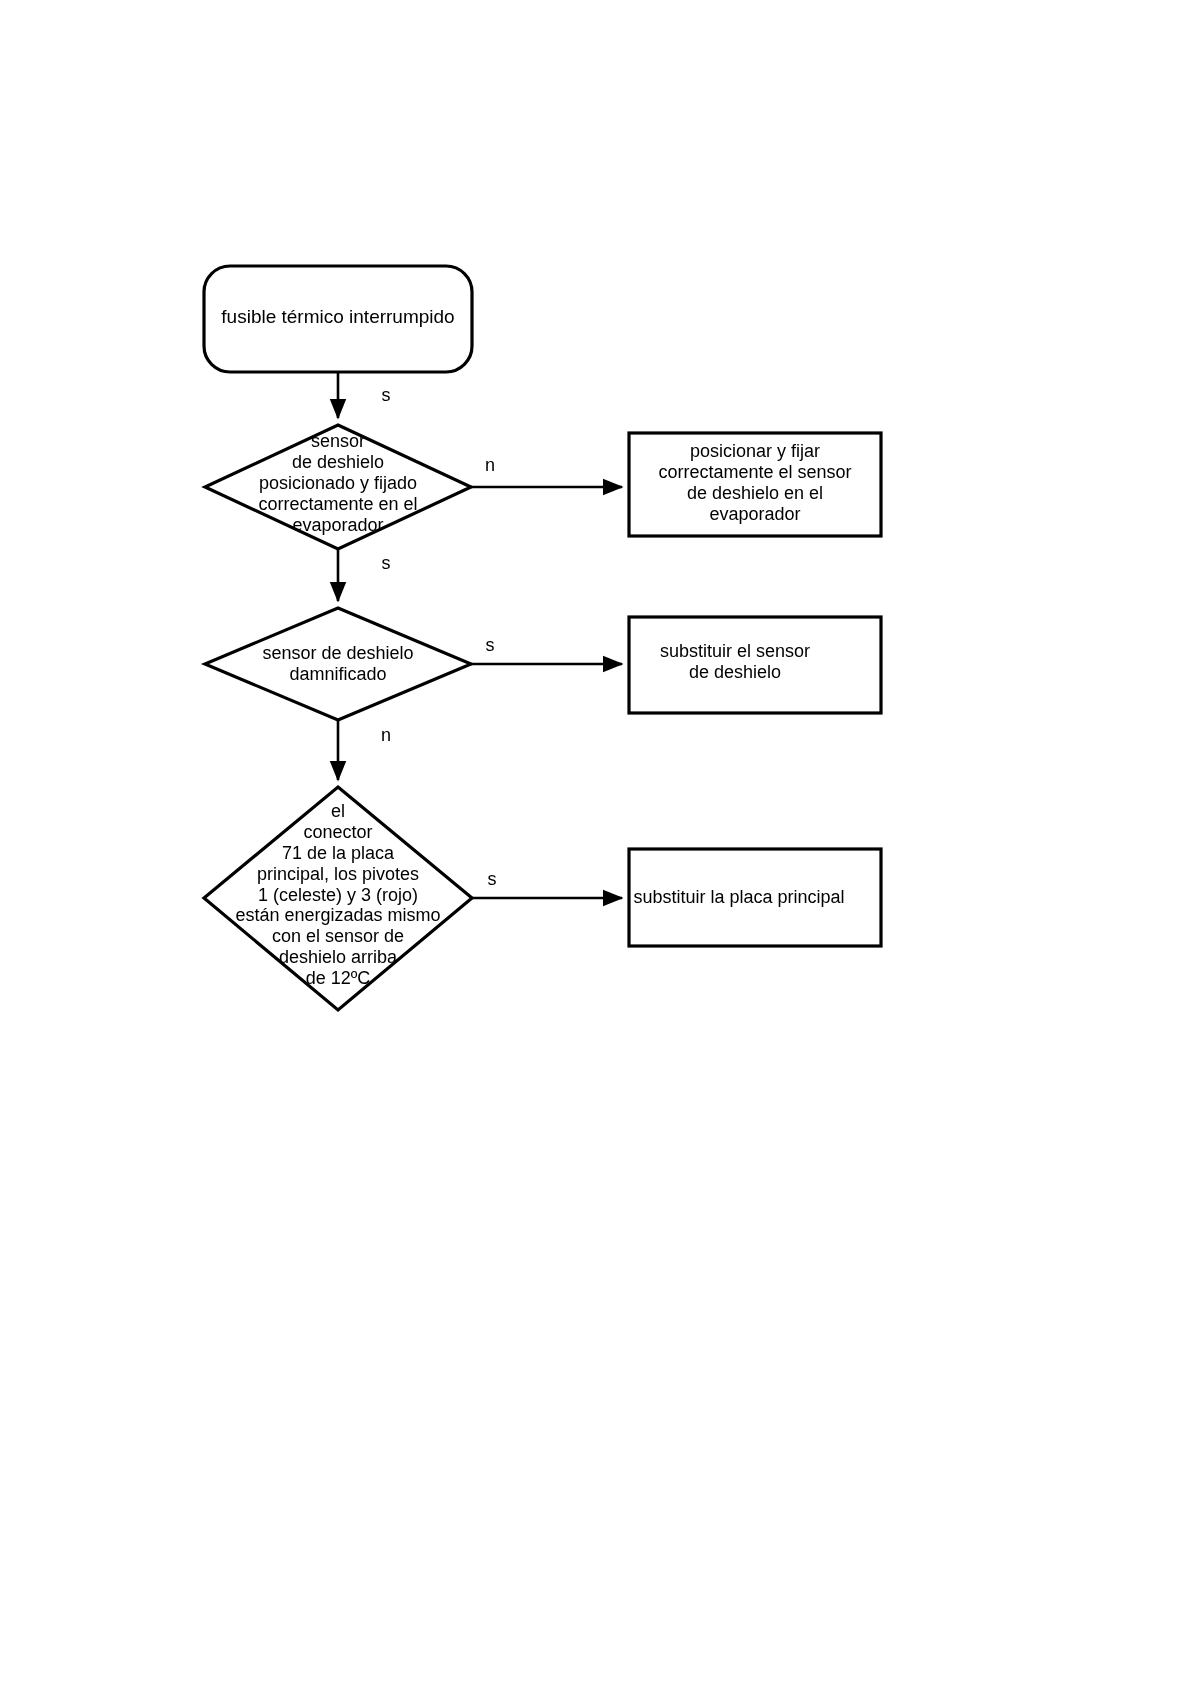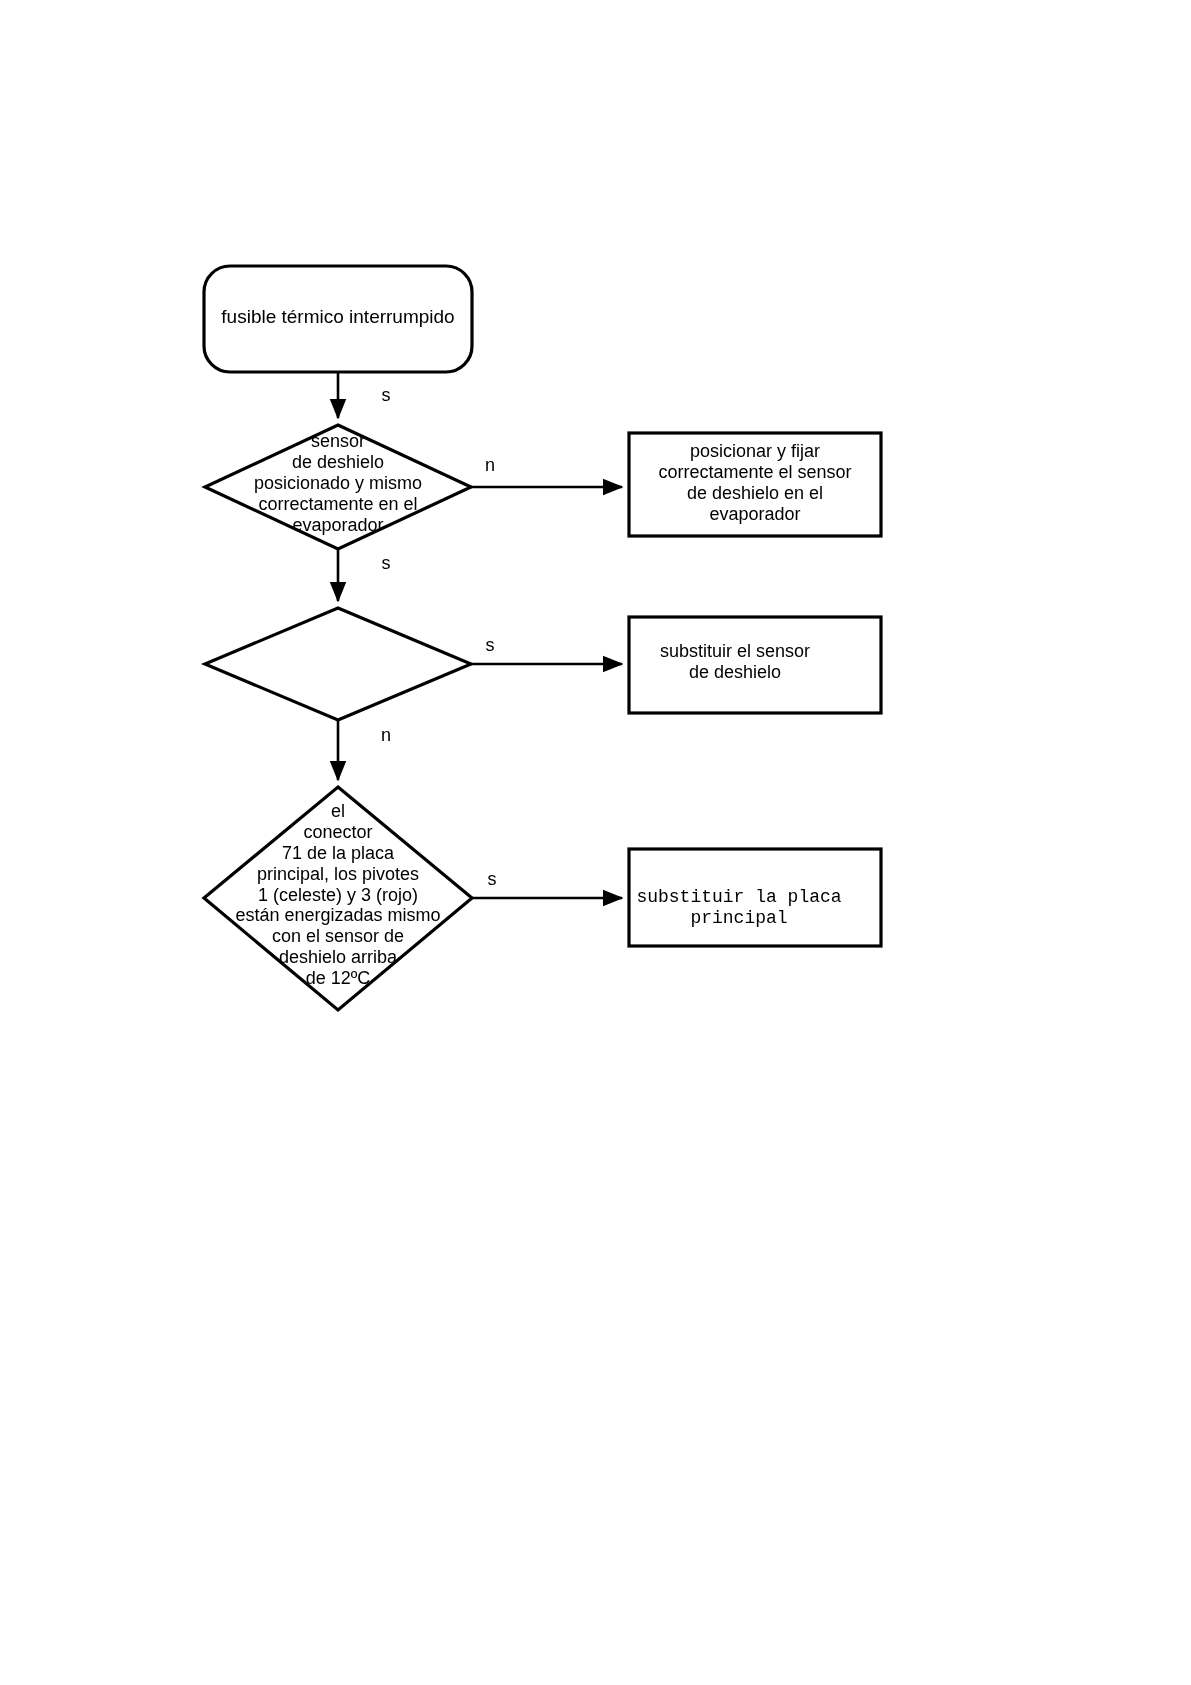--- a/index.html
+++ b/index.html
@@ -88,44 +88,46 @@
 
     <line x1="338" y1="720" x2="338" y2="780" stroke="#000000" stroke-width="2.6" marker-end="url(#arrowhead)"></line>
 
     <path d="M472,898 L622,898" fill="none" stroke="#000000" stroke-width="2.6" marker-end="url(#arrowhead)"></path>
   </svg>
 
   <div class="node-text terminal-text" style="left:204px; top:306px; width:268px;">fusible térmico interrumpido</div>
 
   <div class="node-text diamond-text" style="left:198px; top:431px; width:280px;">sensor
 de deshielo
-posicionado y mismo
+posicionado y fijado
 correctamente en el
 evaporador</div>
 
   <div class="node-text box-text" style="left:629px; top:441px; width:252px;">posicionar y fijar
 correctamente el sensor
 de deshielo en el
 evaporador</div>
 
+  <div class="node-text diamond-text" style="left:205px; top:643px; width:266px;">sensor de deshielo
+damnificado</div>
 
   <div class="node-text box-text" style="left:629px; top:641px; width:212px;">substituir el sensor
 de deshielo</div>
 
   <div class="node-text diamond-text-big" style="left:190px; top:801px; width:296px;">el
 conector
 71 de la placa
 principal, los pivotes
 1 (celeste)  y 3 (rojo)
 están energizadas mismo
 con el sensor de
 deshielo arriba
 de 12ºC</div>
 
-  <div class="node-text box-text" style="left:629px; top:887px; width:220px;font-family:Liberation Mono, monospace;">substituir la placa principal</div>
+  <div class="node-text box-text" style="left:629px; top:887px; width:220px;">substituir la placa principal</div>
 
   <div class="edge-label" style="left:372px; top:385px; width:28px;">s</div>
 
   <div class="edge-label" style="left:476px; top:455px; width:28px;">n</div>
 
   <div class="edge-label" style="left:372px; top:553px; width:28px;">s</div>
 
   <div class="edge-label" style="left:476px; top:635px; width:28px;">s</div>
 
   <div class="edge-label" style="left:372px; top:725px; width:28px;">n</div>

